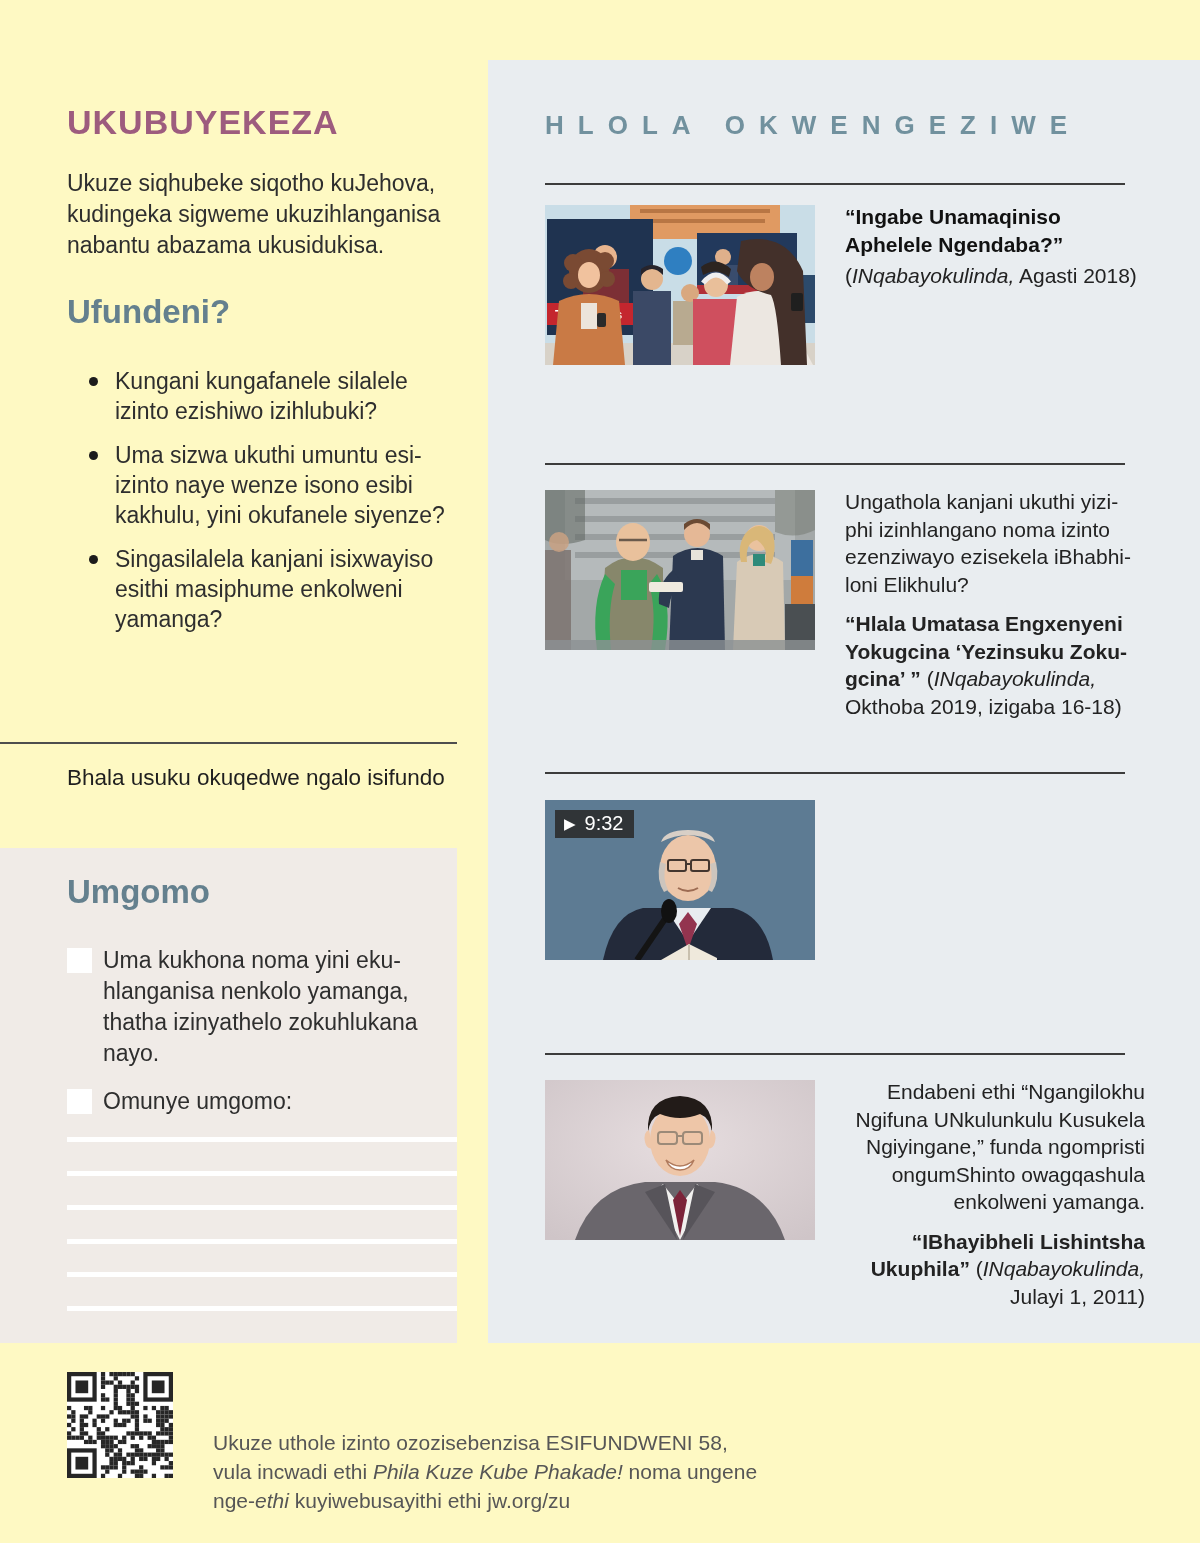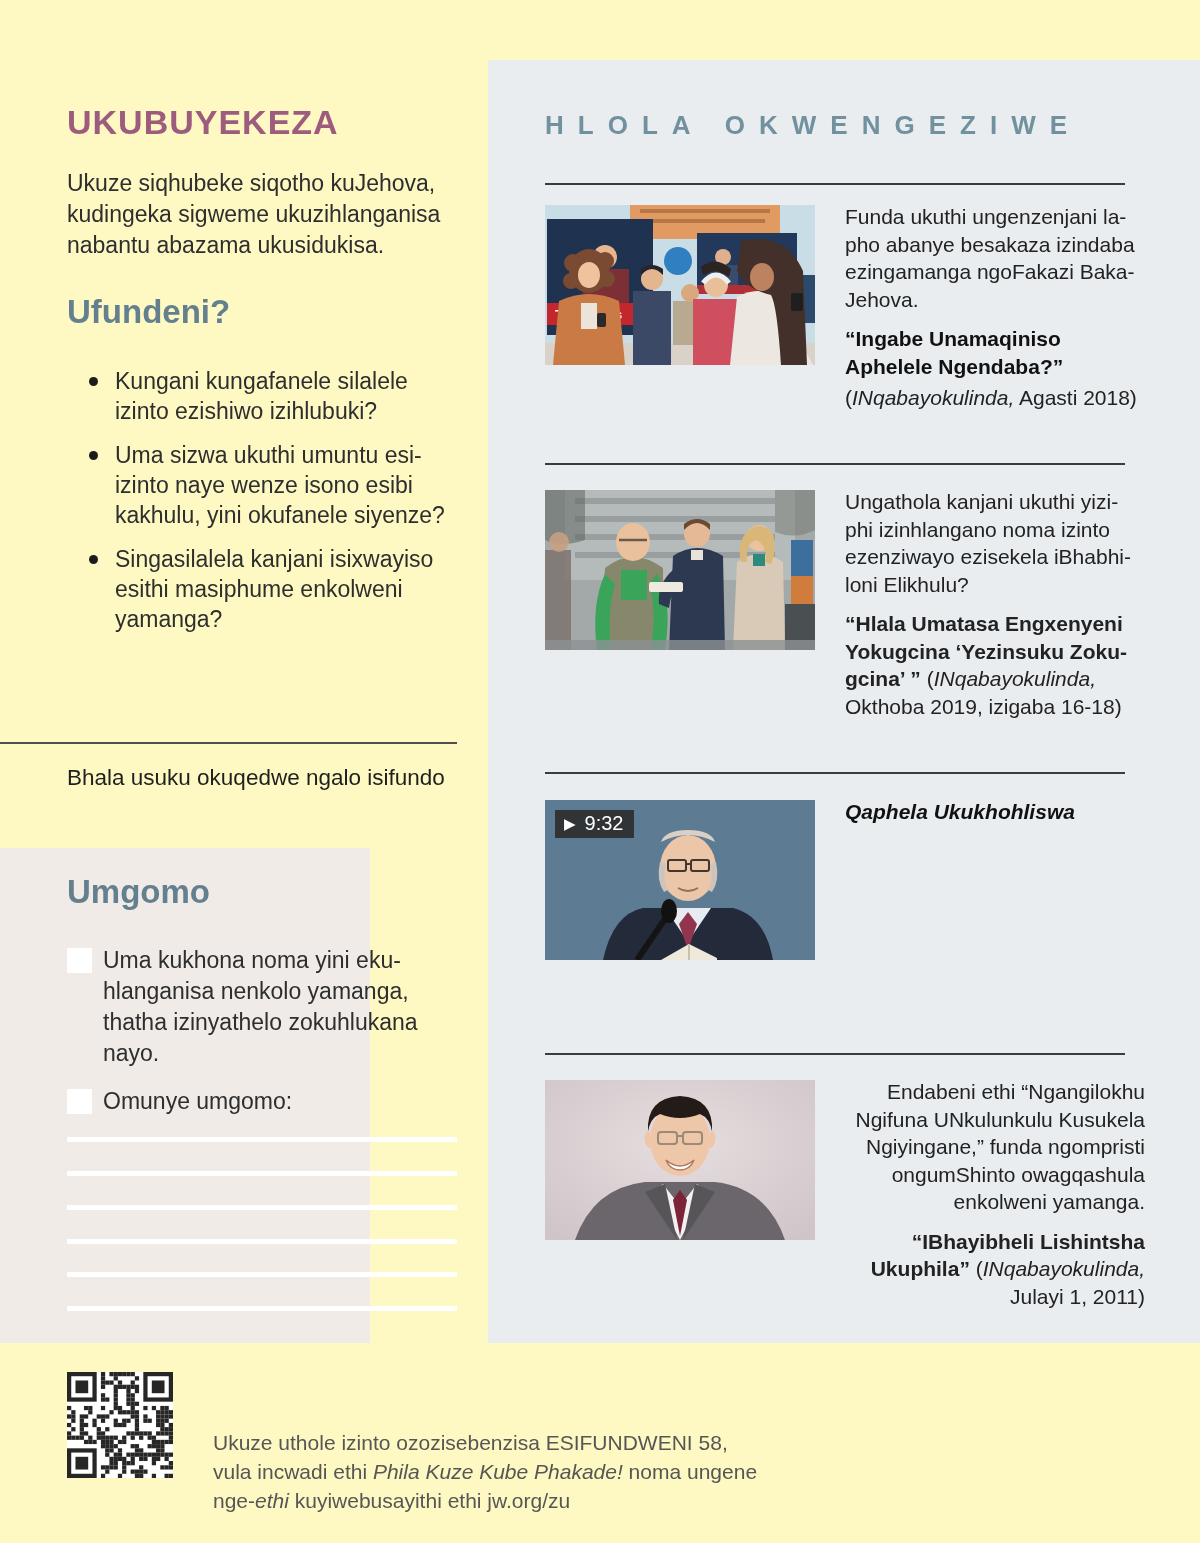--- a/index.html
+++ b/index.html
@@ -15,21 +15,21 @@
     font-size:23px;line-height:31px;color:#2e2e2e;}
   .questions-heading{position:absolute;left:67px;top:293px;margin:0;
     font-size:33px;font-weight:600;color:#64808e;}
   .questions{position:absolute;left:67px;top:366px;width:400px;margin:0;padding:0;list-style:none;}
   .questions li{position:relative;padding-left:48px;margin-bottom:14px;
     font-size:23px;line-height:30px;color:#2e2e2e;}
   .questions li .dot{position:absolute;left:22px;top:11px;width:9px;height:9px;border-radius:50%;background:#1c1c1c;}
   .hr-left{position:absolute;left:0;top:742px;width:457px;height:2px;background:#4e4e4e;}
   .date-label{position:absolute;left:67px;top:763px;width:400px;
     font-size:22.5px;line-height:29px;color:#1f1f1f;}
-  .goal-panel{position:absolute;left:0;top:848px;width:370px;height:495px;background:#f0ebe7;}
+  .goal-panel{position:absolute;left:0;top:848px;width:457px;height:495px;background:#f0ebe7;}
   .goal-heading{position:absolute;left:67px;top:25px;margin:0;
     font-size:33px;font-weight:600;color:#64808e;}
   .goal-item{position:absolute;left:67px;width:370px;}
   .goal-item .checkbox{position:absolute;left:0;top:3px;width:25px;height:25px;background:#ffffff;}
   .goal-item .goal-text{display:block;margin-left:36px;font-size:23px;line-height:31px;color:#2e2e2e;}
   .goal-item.g1{top:97px;}
   .goal-item.g2{top:238px;}
   .write-line{position:absolute;left:67px;width:390px;height:5px;background:#ffffff;}
   .qr{position:absolute;left:67px;top:1372px;width:106px;height:106px;background:#fff;}
   .qr svg{width:106px;height:106px;}
@@ -395,24 +395,20 @@
         <path d="M8 160 L14 96 q30 -14 60 0 L80 160 Z" fill="#c97a45"></path>
         <rect x="36" y="98" width="16" height="26" fill="#ece4da"></rect>
         <rect x="52" y="108" width="9" height="14" rx="2" fill="#2a2a2a"></rect>
         <path d="M185 160 L192 92 q18 -10 38 -4 L268 160 Z" fill="#ece7e1"></path>
         <path d="M196 36 q44 -10 62 30 l4 94 l-26 0 q-4 -60 -10 -70 q-26 -6 -34 -24 z" fill="#43302a"></path>
         <ellipse cx="217" cy="72" rx="12" ry="14" fill="#bd8260"></ellipse>
         <rect x="246" y="88" width="12" height="18" rx="2" fill="#1f1f1f"></rect>
       </svg>
     </div>
     <div class="item-text t1" data-name="supplement-item-text">
-      <p class="pre" data-name="item-body">Funda ukuthi ungenzenjani la-
-pho abanye besakaza izindaba
-ezingamanga ngoFakazi Baka-
-Jehova.</p>
       <p class="title pre" data-name="article-title">“Ingabe Unamaqiniso
 Aphelele Ngendaba?”</p>
       <p class="source pre" data-name="article-source"><span>(</span><span style="font-style: italic;">INqabayokulinda,</span><span> Agasti 2018)</span></p>
     </div>
 
     <div class="media m2" data-name="public-witnessing-photo">
       <svg viewBox="0 0 270 160" width="270" height="160" xmlns="http://www.w3.org/2000/svg">
         <rect width="270" height="160" fill="#a3a8a8"></rect>
         <rect x="20" y="0" width="230" height="90" fill="#b5babb"></rect>
         <rect x="30" y="8" width="200" height="6" fill="#999e9f"></rect>
@@ -474,21 +470,20 @@
         <ellipse cx="124" cy="111" rx="8" ry="12" fill="#111111"></ellipse>
         <path d="M116 160 l28 -16 l28 14 l0 2 z" fill="#efe9dc"></path>
         <path d="M144 144 l0 16" stroke="#c9c0ae" stroke-width="2"></path>
       </svg>
       <div class="badge" data-name="video-duration-badge">
         <span class="tri" data-name="play-icon">▶</span>
         <span data-name="video-duration">9:32</span>
       </div>
     </div>
     <div class="item-text t3" data-name="supplement-item-text">
-      <p class="title-italic pre" data-name="video-title">Qaphela Ukukhohliswa</p>
     </div>
 
     <div class="media m4" data-name="portrait-photo">
       <svg viewBox="0 0 270 160" width="270" height="160" xmlns="http://www.w3.org/2000/svg">
         <defs>
           <radialGradient id="pg" cx="50%" cy="40%" r="75%">
             <stop offset="0%" stop-color="#e6dddf"></stop>
             <stop offset="100%" stop-color="#cfc5c8"></stop>
           </radialGradient>
         </defs>

